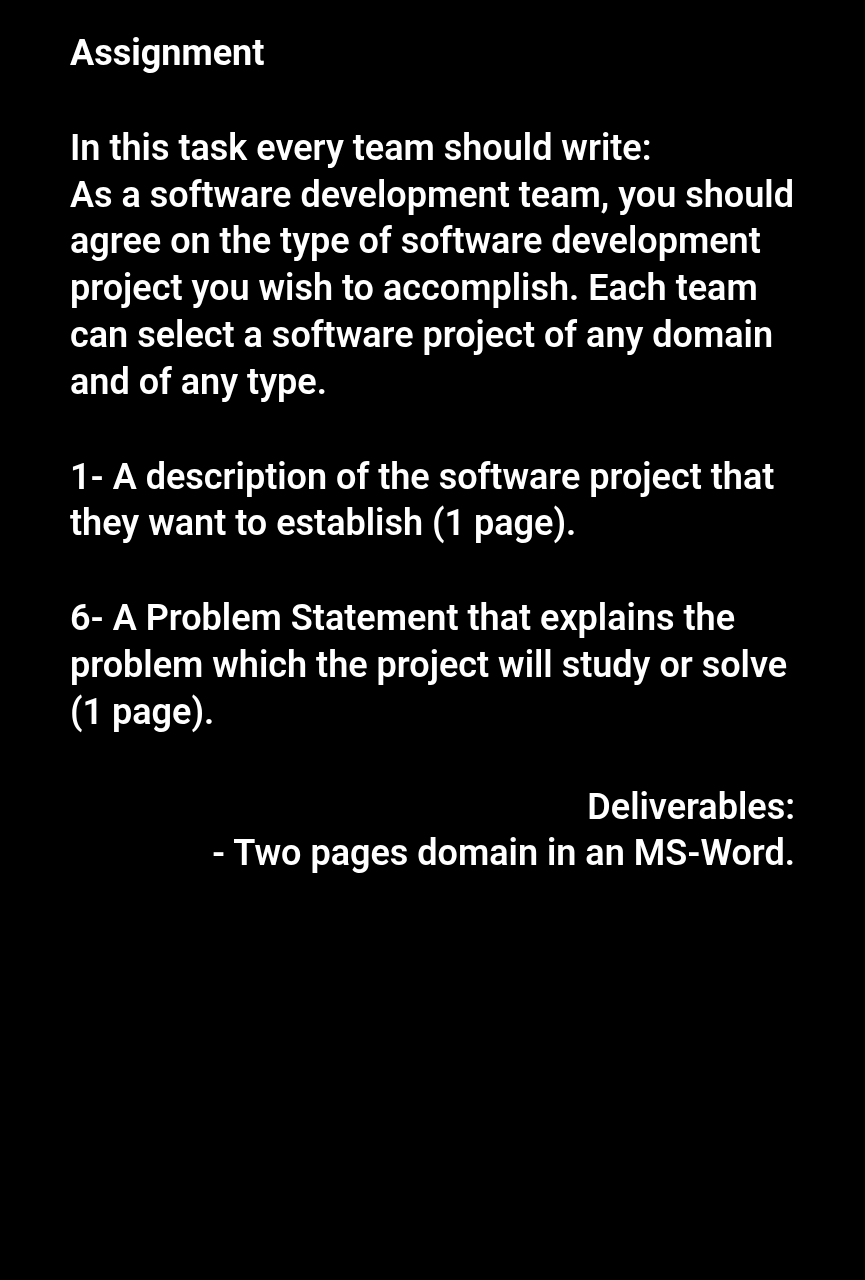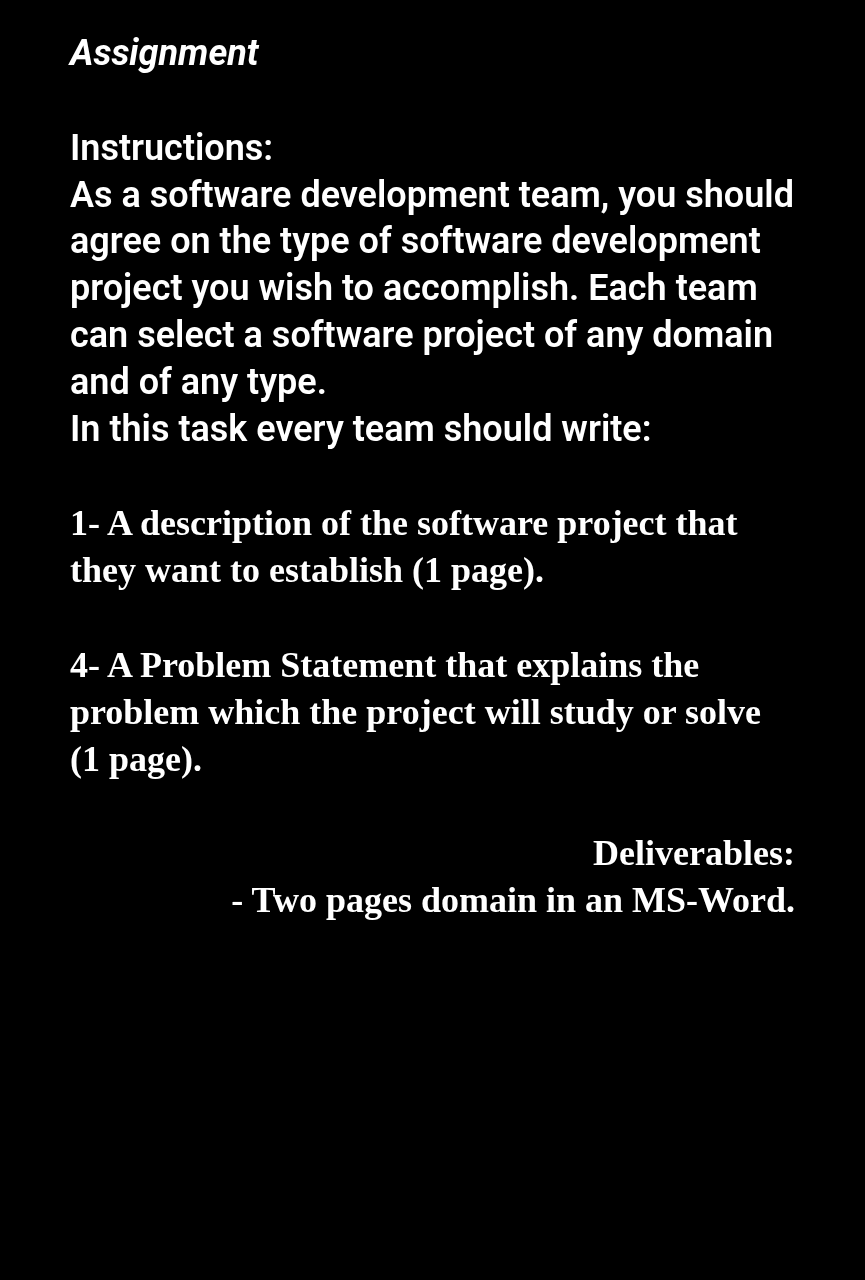--- a/index.html
+++ b/index.html
@@ -14,48 +14,45 @@
       width: 865px;
       height: 1280px;
       padding: 30px 70px 30px 70px;
       font-size: 36px;
       line-height: 1.3;
       font-weight: 600;
     }
     .title {
       font-weight: 700;
       margin-bottom: 48px;
-      font-style: italic;
     }
     .section-heading {
       font-weight: 600;
     }
     .paragraph {
       margin-bottom: 48px;
-      font-family: Liberation Serif, serif;
     }
     .paragraph.last {
       margin-bottom: 0;
       text-align: right;
     }
     .instructions-block {
       margin-bottom: 48px;
     }
   </style>
 </head>
 <body>
 
 <div class="title">Assignment</div>
 
 <div class="instructions-block">
-  <div class="section-heading">Instructions:</div>
+  <div>In this task every team should write:</div>
   <div>As a software development team, you should agree on the type of software development project you wish to accomplish. Each team can select a software project of any domain and of any type.</div>
-  <div>In this task every team should write:</div>
 </div>
 
 <div class="paragraph">1- A description of the software project that they want to establish (1 page).</div>
 
-<div class="paragraph">4- A Problem Statement that explains the problem which the project will study or solve (1 page).</div>
+<div class="paragraph">6- A Problem Statement that explains the problem which the project will study or solve (1 page).</div>
 
 <div class="paragraph last">
   <div class="section-heading">Deliverables:</div>
   <div>- Two pages domain in an MS-Word.</div>
 </div>
 
 </body></html>

